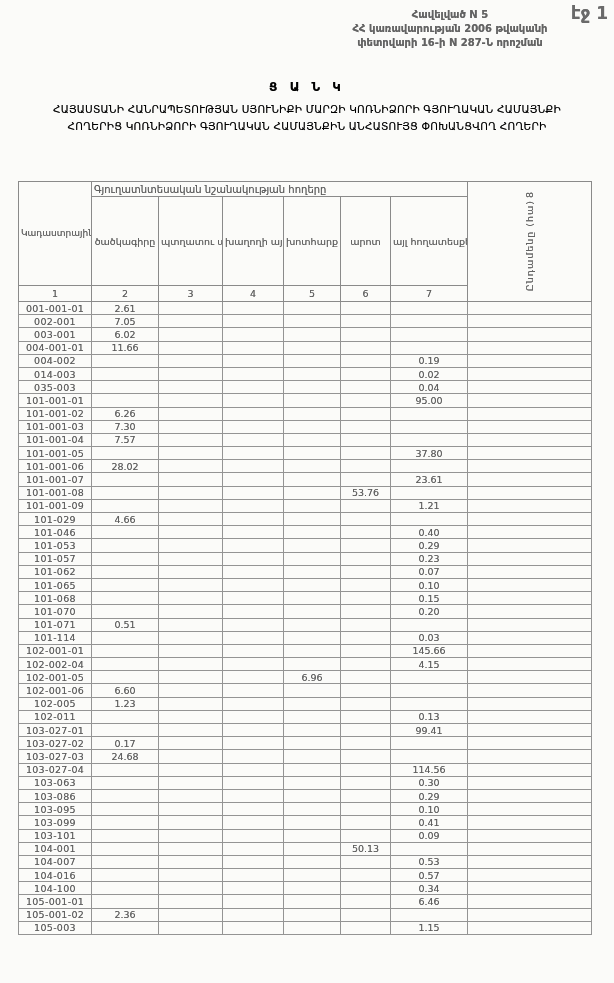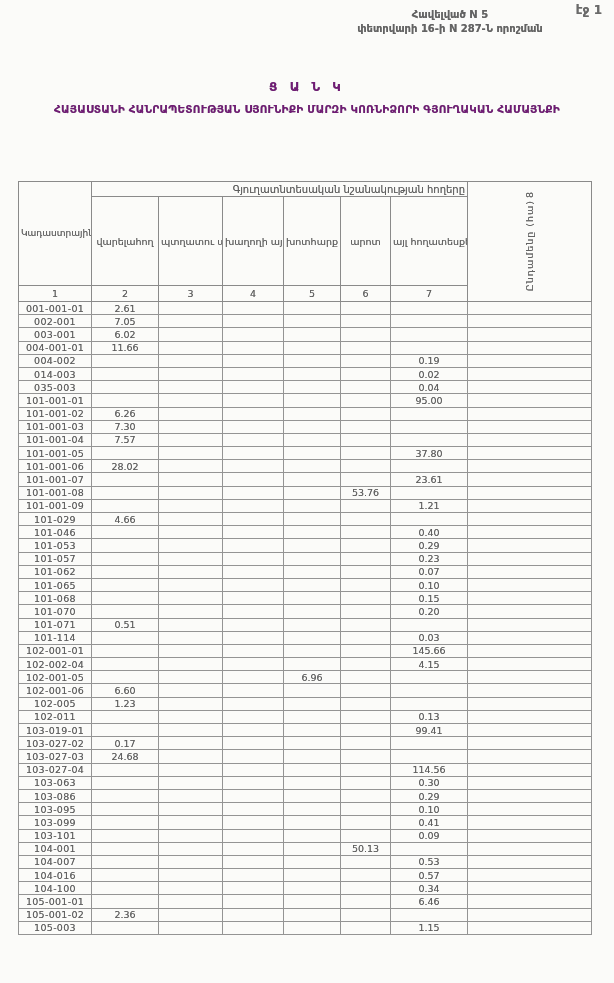--- a/index.html
+++ b/index.html
@@ -7,38 +7,38 @@
     width:614px;height:983px;
     background:#fbfbf9;
     font-family:"DejaVu Sans", sans-serif;
     color:#5a5a5a;
     position:relative;
     overflow:hidden;
   }
   .page{position:absolute;inset:0;}
   
   .page-num{
-    position:absolute;top:3px;right:12px;
-    font-size:12px;font-weight:bold;color:#6a6a6a;
+    position:absolute;top:3px;right:6px;
+    font-size:17px;font-weight:bold;color:#6a6a6a;
     text-shadow:0 0 .6px #8a8a8a;
   }
   .annex{
     position:absolute;top:8px;left:300px;width:300px;
     text-align:center;font-size:10px;font-weight:bold;
     color:#636363;line-height:14px;
     text-shadow:0 0 .6px #8a8a8a;
   }
   
   .title-block{
     position:absolute;top:80px;left:0;width:614px;
-    text-align:center;color:#701a75;
+    text-align:center;color:#000000;
     text-shadow:0 0 .6px #8a8a8a;
   }
   .title-main{font-size:12px;font-weight:bold;letter-spacing:4px;margin-bottom:7px;}
-  .title-line{font-size:10.5px;font-weight:bold;line-height:16.5px;letter-spacing:.2px;}
+  .title-line{font-size:10.5px;font-weight:normal;line-height:16.5px;letter-spacing:.2px;}
   
   table.land{
     position:absolute;left:18px;top:181px;
     width:573px;border-collapse:collapse;table-layout:fixed;
     background:transparent;
   }
   table.land col.c1{width:73px;}
   table.land col.c2{width:67px;}
   table.land col.c3{width:64px;}
   table.land col.c4{width:61px;}
@@ -48,21 +48,21 @@
   table.land col.c8{width:124px;}
   table.land th, table.land td{
     border:1px solid #8a8a8a;
     padding:0 2px;
     font-weight:normal;
     color:#5e5e5e;
     text-shadow:0 0 .5px #909090;
     overflow:hidden;white-space:nowrap;
   }
   th.group-header{
-    height:14px;font-size:10px;text-align:right;color:#5b5b5b;
+    height:14px;font-size:10px;text-align:left;color:#5b5b5b;
   }
   th.col-header{
     height:88px;font-size:9.5px;text-align:center;
     white-space:normal;line-height:11px;vertical-align:middle;
   }
   th.corner{font-size:9px;white-space:normal;line-height:11px;vertical-align:middle;text-align:center;}
   th.rotated{
     vertical-align:middle;text-align:center;
   }
   th.rotated .vert{
@@ -88,26 +88,28 @@
 </style>
 </head>
 <body>
 
 <div class="page">
 
   <div class="page-num">էջ 1</div>
 
   <div class="annex">
     <div>Հավելված N 5</div>
+    <div>ՀՀ կառավարության 2006 թվականի</div>
     <div>փետրվարի 16-ի N 287-Ն որոշման</div>
   </div>
 
   <div class="title-block">
     <div class="title-main">Ց Ա Ն Կ</div>
     <div class="title-line">ՀԱՅԱՍՏԱՆԻ ՀԱՆՐԱՊԵՏՈՒԹՅԱՆ ՍՅՈՒՆԻՔԻ ՄԱՐԶԻ ԿՈՌՆԻՁՈՐԻ ԳՅՈՒՂԱԿԱՆ ՀԱՄԱՅՆՔԻ</div>
+    <div class="title-line">ՀՈՂԵՐԻՑ ԿՈՌՆԻՁՈՐԻ ԳՅՈՒՂԱԿԱՆ ՀԱՄԱՅՆՔԻՆ ԱՆՀԱՏՈՒՅՑ ՓՈԽԱՆՑՎՈՂ ՀՈՂԵՐԻ</div>
   </div>
 
   <table class="land">
     <colgroup>
       <col class="c1">
         <col class="c2">
         <col class="c3">
         <col class="c4">
       <col class="c5">
         <col class="c6">
@@ -117,21 +119,21 @@
     <thead>
       <tr>
         <th class="corner" rowspan="2">Կադաստրային ծածկագիրը</th>
         <th class="group-header" colspan="6">Գյուղատնտեսական նշանակության հողերը</th>
         <th class="rotated" rowspan="3">
           <span class="vert-num">8</span>
           <span class="vert">Ընդամենը (հա)</span>
         </th>
       </tr>
       <tr>
-        <th class="col-header">վարելահող</th>
+        <th class="col-header">ծածկագիրը</th>
         <th class="col-header">պտղատու այգի</th>
         <th class="col-header">խաղողի այգի</th>
         <th class="col-header">խոտհարք</th>
         <th class="col-header">արոտ</th>
         <th class="col-header">այլ հողատեսքեր</th>
       </tr>
       <tr class="num-row">
         <td>1</td>
         <td>2</td>
         <td>3</td>
@@ -456,21 +458,21 @@
           <td class="code">102-011</td>
           <td class="value"></td>
           <td class="value"></td>
           <td class="value"></td>
           <td class="value"></td>
           <td class="value"></td>
           <td class="value">0.13</td>
           <td class="value"></td>
         </tr>
         <tr class="data-row">
-          <td class="code">103-019-01</td>
+          <td class="code">103-027-01</td>
           <td class="value"></td>
           <td class="value"></td>
           <td class="value"></td>
           <td class="value"></td>
           <td class="value"></td>
           <td class="value">99.41</td>
           <td class="value"></td>
         </tr>
         <tr class="data-row">
           <td class="code">103-027-02</td>

